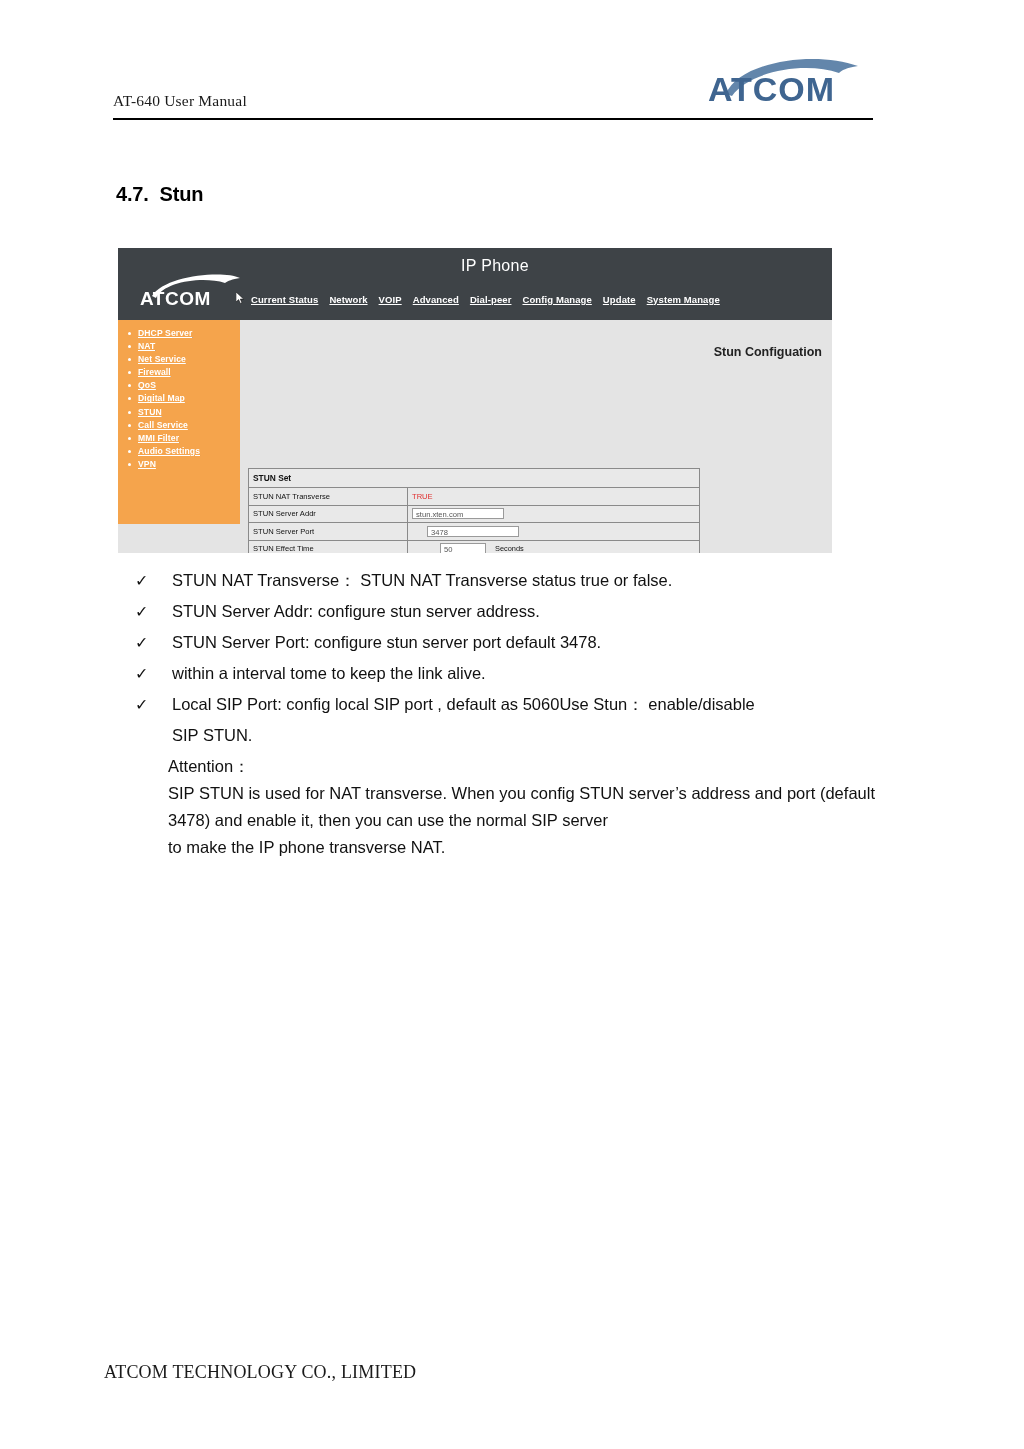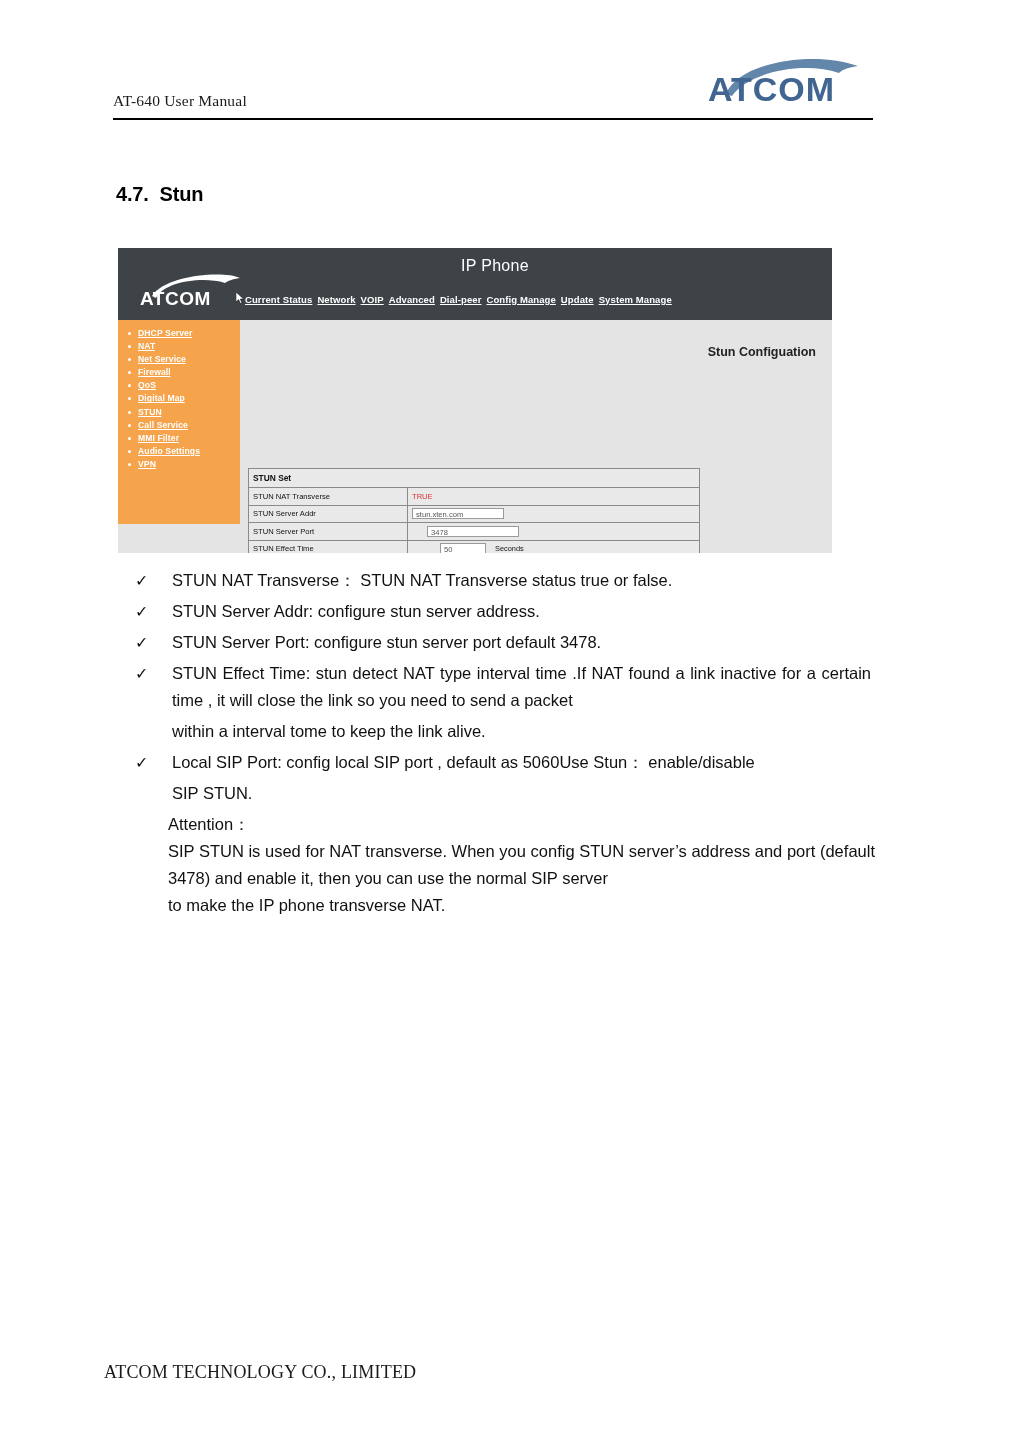--- a/index.html
+++ b/index.html
@@ -97,21 +97,21 @@
     width: 112px;
     height: 40px;
   }
   .ss-logo svg { display:block; width:112px; height:40px; }
   .ss-nav {
     position: absolute;
     left: 118px;
     top: 45px;
     display: flex;
     align-items: center;
-    gap: 5px;
+    gap: 11px;
     white-space: nowrap;
   }
   .ss-cursor {
     width: 9px; height: 12px;
     margin-right: -5px;
     position: relative;
     top: -1px;
   }
   .ss-cursor svg { display:block; width:9px; height:12px; }
   .ss-nav a {
@@ -165,21 +165,21 @@
   .ss-content {
     position: absolute;
     left: 122px;
     top: 0;
     right: 0;
     height: 233px;
     background: #e4e4e4;
   }
   .ss-pagetitle {
     position: absolute;
-    right: 16px;
+    right: 10px;
     top: 25px;
     font-size: 12.5px;
     font-weight: bold;
     color: #222;
   }
 
   .ss-table {
     position: absolute;
     left: 130px;
     top: 148px;
@@ -387,21 +387,20 @@
     <p>STUN Server Addr: configure stun server address.</p>
   </div>
 
   <div class="bullet">
     <span class="tick">✓</span>
     <p>STUN Server Port:  configure stun server port default 3478.</p>
   </div>
 
   <div class="bullet">
     <span class="tick">✓</span>
-    <p class="just">STUN Effect Time:  stun detect NAT type interval time .If NAT found a link inactive for a certain time , it will close the link so you need to send a packet</p>
     <p>within a interval tome to keep the link alive.</p>
   </div>
 
   <div class="bullet">
     <span class="tick">✓</span>
     <p class="just">Local SIP Port: config local SIP port , default as 5060Use Stun： enable/disable</p>
     <p>SIP STUN.</p>
   </div>
 
   <div class="sub-block">

